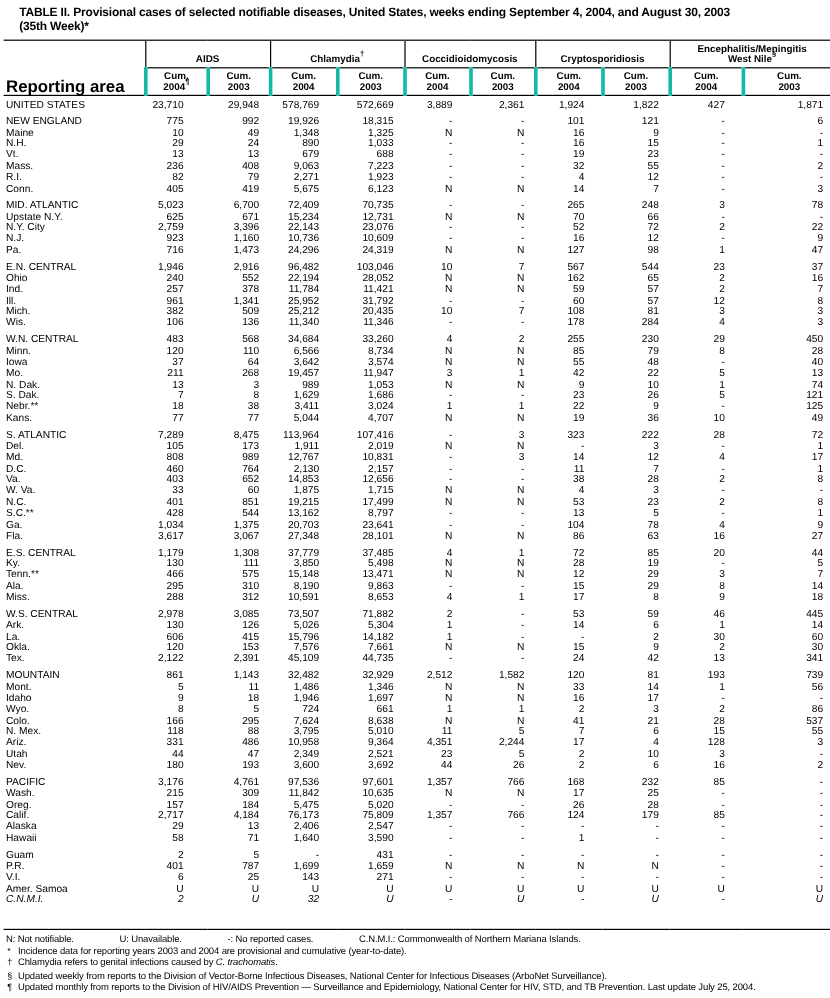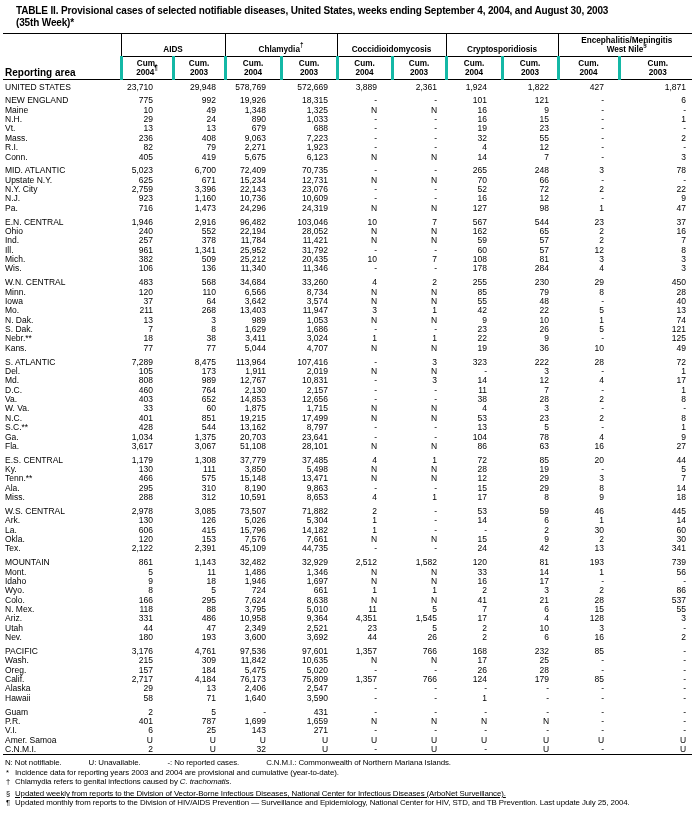--- a/index.html
+++ b/index.html
@@ -2,39 +2,39 @@
 <html><head>
 <meta charset="utf-8">
 <style>
   html,body{margin:0;padding:0;background:#fff;}
   body{width:692px;height:832px;color:#000;font-family:"Liberation Sans",sans-serif;-webkit-font-smoothing:none;}
   .page{padding:5px 3px 0 3px;}
   .title{font-weight:bold;font-size:10px;line-height:11.5px;letter-spacing:-0.15px;white-space:pre-line;margin:0 0 5px 13px;}
   table{border-collapse:collapse;table-layout:fixed;width:692px;border-top:1.3px solid #000;border-bottom:1.8px solid #000;}
   th,td{padding:0;font-weight:normal;}
   thead th{font-weight:bold;font-size:8.2px;line-height:9px;vertical-align:bottom;}
-  .area-th{text-align:left;padding:0 0 2px 2px;border-bottom:1.1px solid #000;font-size:10px;}
+  .area-th{text-align:left;padding:0 0 2px 2px;border-bottom:1.1px solid #000;font-size:14px;}
   .group-th{text-align:center;border-left:1px solid #000;border-bottom:1px solid #000;padding:2px 1px 2px 1px;white-space:pre-line;vertical-align:bottom;}
   .sub-th{text-align:center;border-left:3px solid #14b8a6;border-bottom:1.1px solid #000;padding:2px 0 2px 0;vertical-align:bottom;}
   sup{font-size:6.3px;line-height:0;position:relative;top:-1px;}
   tbody td{font-size:8.5px;line-height:9.35px;text-align:right;white-space:nowrap;overflow:hidden;}
   tbody td:first-child{text-align:left;padding-left:2px;}
   tbody td:nth-child(2){padding-right:20px;}
   tbody td:nth-child(4),tbody td:nth-child(6),tbody td:nth-child(8),tbody td:nth-child(10){padding-right:15px;}
   tbody td:nth-child(3),tbody td:nth-child(5),tbody td:nth-child(7),tbody td:nth-child(9){padding-right:9px;}
   tbody td:nth-child(11){padding-right:9px;}
   tbody tr.sec td{padding-top:4.6px;}
   tbody tr:first-child td{padding-top:2.5px;}
-  tbody tr:last-child td{padding-bottom:0;}
+  tbody tr:last-child td{padding-bottom:20px;font-style:italic;}
   .footnotes{margin-top:3px;font-size:7.9px;line-height:9.2px;letter-spacing:-0.1px;}
-  .legend{display:flex;padding-left:2px;margin-bottom:0.5px;}
+  .legend{display:flex;padding-left:2px;margin-bottom:0.5px;gap:11px;}
   .legend span{margin-right:27px;}
   .legend span:last-child{margin-right:0;}
   .fn{padding-left:14px;text-indent:-11px;}
-  .fn.gap{margin-top:2.5px;text-decoration:underline;}
+  .fn.gap{margin-top:2.5px;}
   .fn .sym{display:inline-block;width:9px;text-indent:0;text-align:left;font-size:7.5px;}
   .fn i{font-style:italic;}
 </style>
 </head>
 <body>
 
 <div class="page">
   <div class="title">TABLE II. Provisional cases of selected notifiable diseases, United States, weeks ending September 4, 2004, and August 30, 2003
 (35th Week)*</div>
 
@@ -389,21 +389,21 @@
           <td>N</td>
           <td>55</td>
           <td>48</td>
           <td>-</td>
           <td>40</td>
         </tr>
         <tr>
           <td>Mo.</td>
           <td>211</td>
           <td>268</td>
-          <td>13,403</td>
+          <td>19,457</td>
           <td>11,947</td>
           <td>3</td>
           <td>1</td>
           <td>42</td>
           <td>22</td>
           <td>5</td>
           <td>13</td>
         </tr>
         <tr>
           <td>N. Dak.</td>
@@ -571,21 +571,21 @@
           <td>-</td>
           <td>104</td>
           <td>78</td>
           <td>4</td>
           <td>9</td>
         </tr>
         <tr>
           <td>Fla.</td>
           <td>3,617</td>
           <td>3,067</td>
-          <td>51,108</td>
+          <td>27,348</td>
           <td>28,101</td>
           <td>N</td>
           <td>N</td>
           <td>86</td>
           <td>63</td>
           <td>16</td>
           <td>27</td>
         </tr>
         <tr class="sec">
           <td>E.S. CENTRAL</td>
@@ -795,21 +795,21 @@
           <td>15</td>
           <td>55</td>
         </tr>
         <tr>
           <td>Ariz.</td>
           <td>331</td>
           <td>486</td>
           <td>10,958</td>
           <td>9,364</td>
           <td>4,351</td>
-          <td>1,545</td>
+          <td>2,244</td>
           <td>17</td>
           <td>4</td>
           <td>128</td>
           <td>3</td>
         </tr>
         <tr>
           <td>Utah</td>
           <td>44</td>
           <td>47</td>
           <td>2,349</td>

